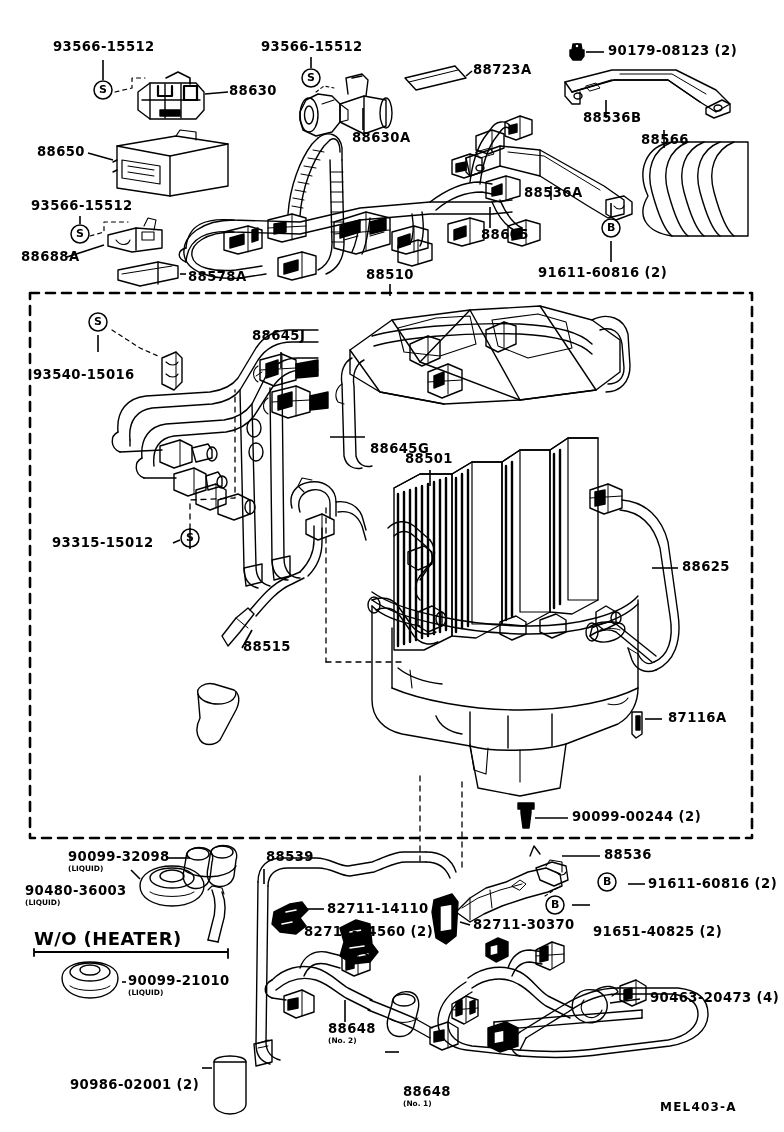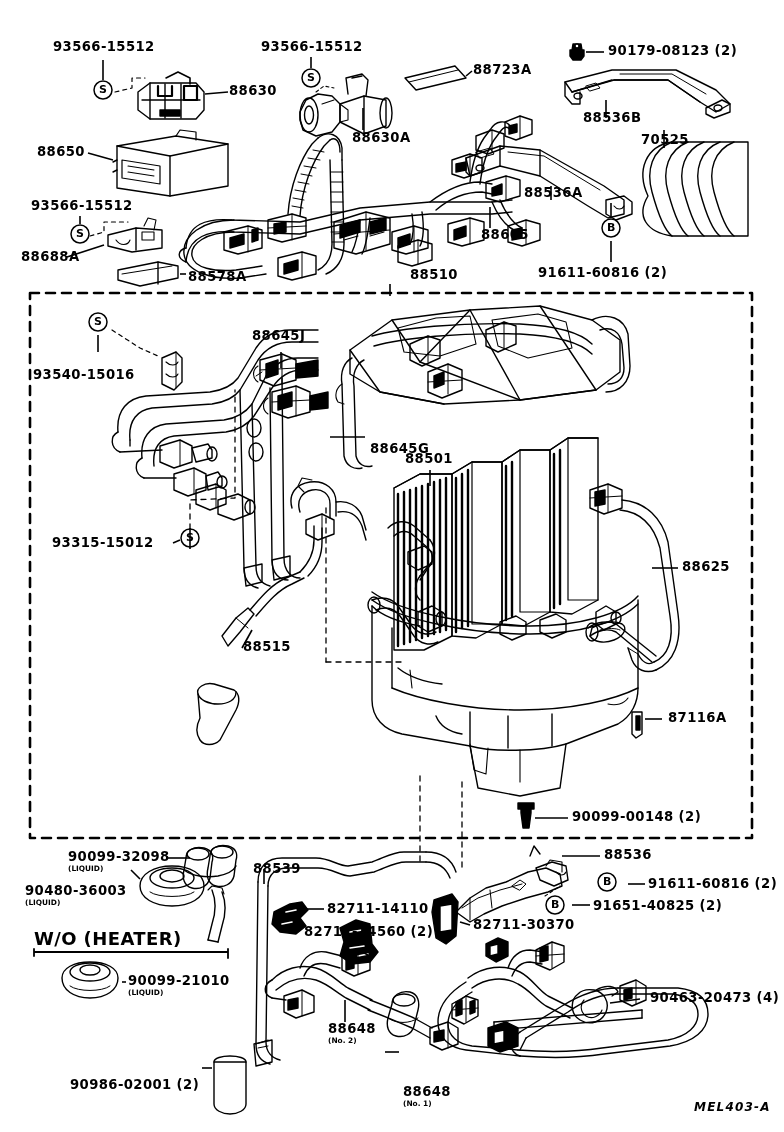--- a/index.html
+++ b/index.html
@@ -684,61 +684,61 @@
 <div class="lbl" style="left:551px;top:899px;font-size:11px;">B</div>
 
 <div class="lbl" style="left:53px;top:40px;">93566-15512</div>
 <div class="lbl" style="left:229px;top:84px;">88630</div>
 <div class="lbl" style="left:37px;top:145px;">88650</div>
 <div class="lbl" style="left:261px;top:40px;">93566-15512</div>
 <div class="lbl" style="left:352px;top:131px;">88630A</div>
 <div class="lbl" style="left:473px;top:63px;">88723A</div>
 <div class="lbl" style="left:608px;top:44px;">90179-08123 (2)</div>
 <div class="lbl" style="left:583px;top:111px;">88536B</div>
-<div class="lbl" style="left:641px;top:133px;">70525</div>
+<div class="lbl" style="left:641px;top:133px;">88566</div>
 <div class="lbl" style="left:524px;top:186px;">88536A</div>
 <div class="lbl" style="left:31px;top:199px;">93566-15512</div>
 <div class="lbl" style="left:21px;top:250px;">88688A</div>
 <div class="lbl" style="left:188px;top:270px;">88578A</div>
 <div class="lbl" style="left:481px;top:228px;">88605</div>
 <div class="lbl" style="left:538px;top:266px;">91611-60816 (2)</div>
-<div class="lbl" style="left:366px;top:268px;margin-left:44px;">88510</div>
+<div class="lbl" style="left:366px;top:268px;">88510</div>
 <div class="lbl" style="left:33px;top:368px;">93540-15016</div>
 <div class="lbl" style="left:252px;top:329px;">88645J</div>
 <div class="lbl" style="left:370px;top:430px;margin-top:12px;">88645G</div>
 <div class="lbl" style="left:405px;top:452px;">88501</div>
 <div class="lbl" style="left:52px;top:536px;">93315-15012</div>
 <div class="lbl" style="left:682px;top:560px;">88625</div>
 <div class="lbl" style="left:243px;top:640px;">88515</div>
 <div class="lbl" style="left:668px;top:711px;">87116A</div>
-<div class="lbl" style="left:572px;top:810px;">90099-00148 (2)</div>
+<div class="lbl" style="left:572px;top:810px;">90099-00244 (2)</div>
 
 <div class="lbl" style="left:68px;top:850px;">90099-32098</div>
 <div class="sub" style="left:68px;top:864px;">(LIQUID)</div>
 
 <div class="lbl" style="left:25px;top:884px;">90480-36003</div>
 <div class="sub" style="left:25px;top:898px;">(LIQUID)</div>
 
 <div class="lbl big" style="left:34px;top:930px;">W/O (HEATER)</div>
 
 <div class="lbl" style="left:128px;top:974px;">90099-21010</div>
 <div class="sub" style="left:128px;top:988px;">(LIQUID)</div>
 
-<div class="lbl" style="left:253px;top:850px;margin-top:12px;">88539</div>
+<div class="lbl" style="left:266px;top:850px;">88539</div>
 <div class="lbl" style="left:327px;top:902px;text-align:center;">82711-14110</div>
 <div class="lbl" style="left:304px;top:925px;">82711-14560 (2)</div>
 <div class="lbl" style="left:473px;top:918px;">82711-30370</div>
 <div class="lbl" style="left:604px;top:848px;">88536</div>
 <div class="lbl" style="left:648px;top:877px;">91611-60816 (2)</div>
-<div class="lbl" style="left:593px;top:899px;">91651-40825 (2)</div>
+<div class="lbl" style="left:593px;top:925px;">91651-40825 (2)</div>
 
 <div class="lbl" style="left:328px;top:1022px;">88648</div>
 <div class="sub" style="left:328px;top:1036px;">(No. 2)</div>
 
 <div class="lbl" style="left:403px;top:1085px;">88648</div>
 <div class="sub" style="left:403px;top:1099px;">(No. 1)</div>
 
 <div class="lbl" style="left:650px;top:991px;">90463-20473 (4)</div>
 <div class="lbl" style="left:70px;top:1078px;">90986-02001 (2)</div>
 
-<div class="foot" style="left:694px;top:1100px;font-style:italic;">MEL403-A</div>
+<div class="foot" style="left:660px;top:1100px;">MEL403-A</div>
 
 </div>
 
 </body></html>

